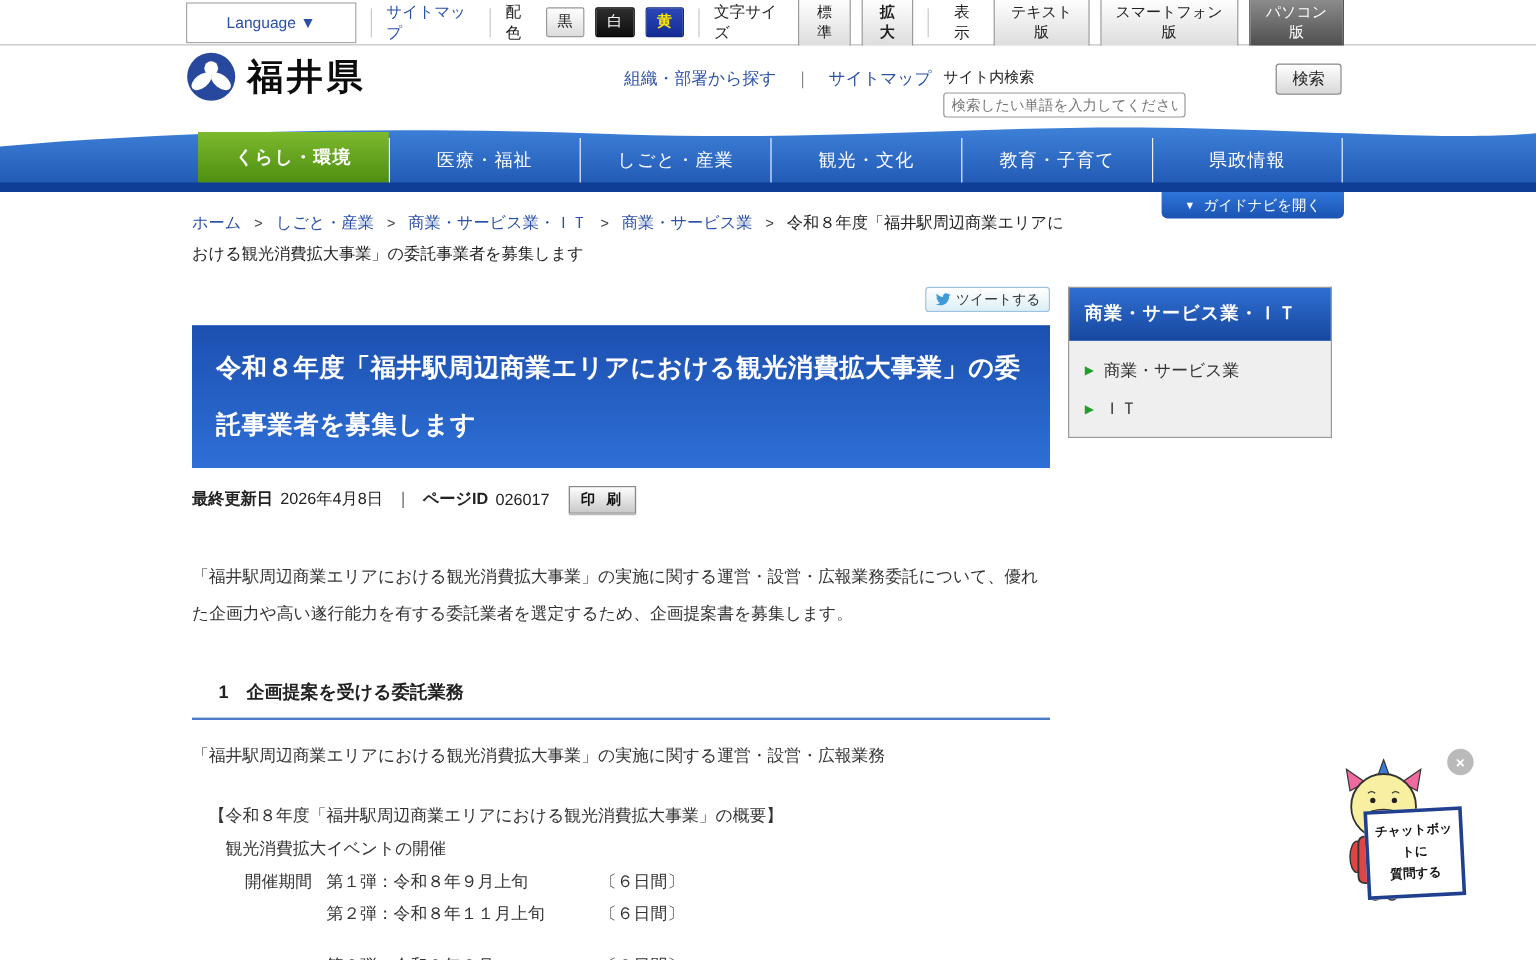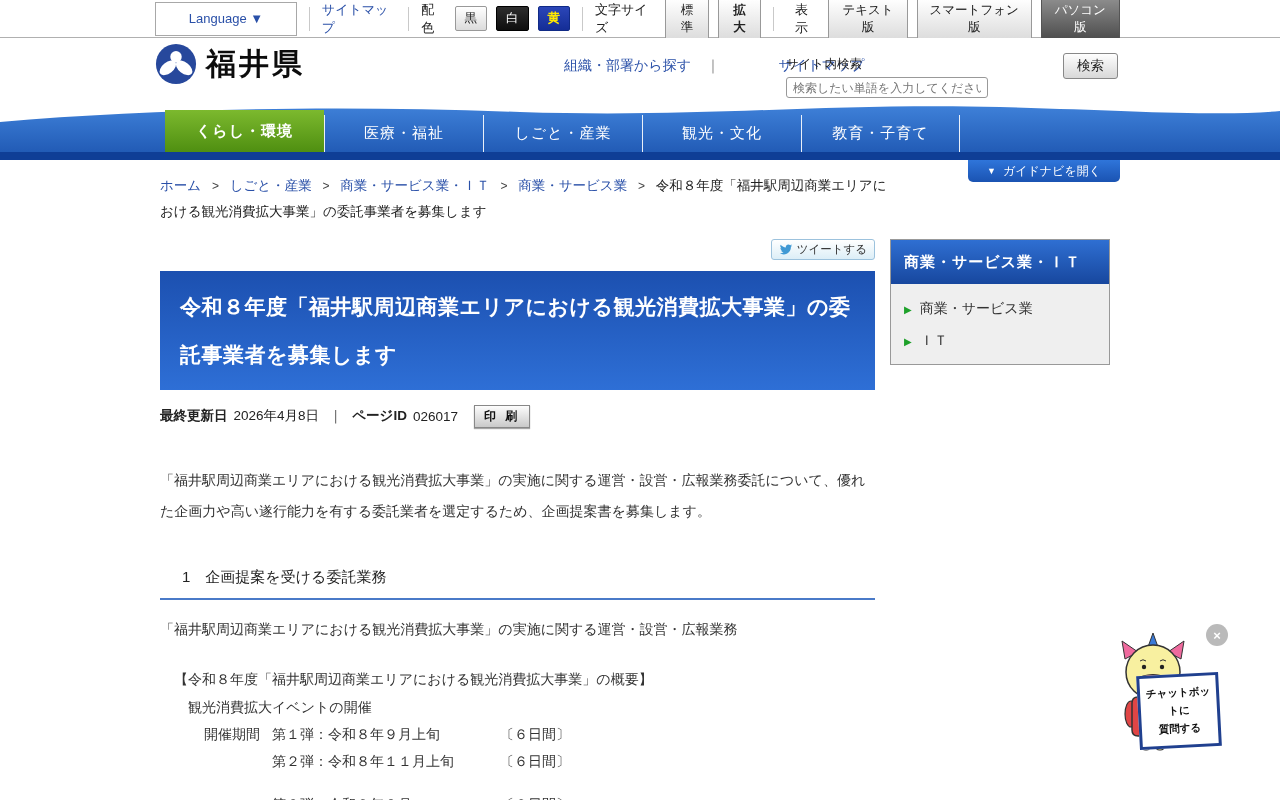--- a/index.html
+++ b/index.html
@@ -28,21 +28,21 @@
   .tb-btn.b-black { background:linear-gradient(#2e2e2e,#0e0e0e); color:#fff; border-color:#000; }
   .tb-btn.b-yellow { background:linear-gradient(#2b46b8,#142d96); color:#ffe800; border-color:#102a86; font-weight:bold; }
   .tb-btn.b-bold { font-weight:bold; }
   .tb-btn.b-selected { background:linear-gradient(#8d8d8d,#4d4d4d); color:#fff; border-color:#555; }
   .tb-spacer { flex:1; }
   
   .header { position:relative; height:62px; background:#fff; }
   .logo-wrap { position:absolute; left:155px; top:5px; display:flex; align-items:flex-end; gap:9px; cursor:pointer; }
   .site-name { font-size:30px; font-weight:bold; color:#0c0c0c; letter-spacing:3px; }
   .header-links { position:absolute; left:520px; top:19px; font-size:14px; }
-  .header-links a { color:#2a50a8; text-decoration:none; cursor:pointer;margin-left:44px; }
+  .header-links a { color:#2a50a8; text-decoration:none; cursor:pointer; }
   .hsep { color:#777; margin:0 11px; }
   .search-label { position:absolute; left:786px; top:18px; font-size:12.5px; color:#222; }
   .search-input {
     position:absolute; left:786px; top:39px; width:202px; height:21px; border:1px solid #999;
     border-radius:3px; font-size:12px; padding:1px 6px; font-family:inherit; color:#222;
   }
   .search-btn {
     position:absolute; right:162px; top:15px; border:1px solid #888;
     background:linear-gradient(#fefefe,#d8d8d8); border-radius:3px; font-size:13.5px;
     padding:3px 13px; color:#222; cursor:pointer; font-family:inherit;
@@ -89,21 +89,21 @@
   .meta-row { margin-top:15px; font-size:13.5px; display:flex; align-items:center; }
   .meta-b { font-weight:bold; margin-right:6px; }
   .meta-sep { margin:0 10px; color:#333; }
   .print-btn {
     margin-left:16px; border:1px solid #888; background:linear-gradient(#fdfdfd,#c9c9c9);
     font-size:12px; font-weight:bold; padding:2px 9px; letter-spacing:3px; color:#111;
     box-shadow:0 1px 1px rgba(0,0,0,.35); cursor:pointer; font-family:inherit;
   }
   .intro { margin:37px 0 0; font-size:14px; line-height:2.2; color:#333; }
   .sec-heading {
-    margin:42px 0 0; font-size:15px; font-weight:normal; color:#222;
+    margin:42px 0 0; font-size:15px; font-weight:bold; color:#222;
     padding:0 0 11px 22px; border-bottom:2px solid #4a7ac8;
   }
   .sec-body { margin:21px 0 0; font-size:14px; color:#333; }
   .details { margin-top:27px; font-size:14px; color:#333; line-height:1.95; }
   .d1 { padding-left:14px;margin-top:12px; }
   .d2 { padding-left:28px; }
   .d3 { padding-left:44px; }
   .d4 { padding-left:112px; }
   .gap-top { margin-top:15px; }
   .col-label { display:inline-block; width:68px; }
@@ -199,20 +199,23 @@
         <span>医療・福祉</span>
       </div>
     <div class="tab">
         <span>しごと・産業</span>
       </div>
     <div class="tab">
         <span>観光・文化</span>
       </div>
     <div class="tab">
         <span>教育・子育て</span>
+      </div>
+    <div class="tab">
+        <span>県政情報</span>
       </div>
   </div>
 </div>
 <button class="guide-btn">
   <span class="tri">▼</span>
   <span>ガイドナビを開く</span>
 </button>
 
 <div class="breadcrumb">
   <a>ホーム</a>

